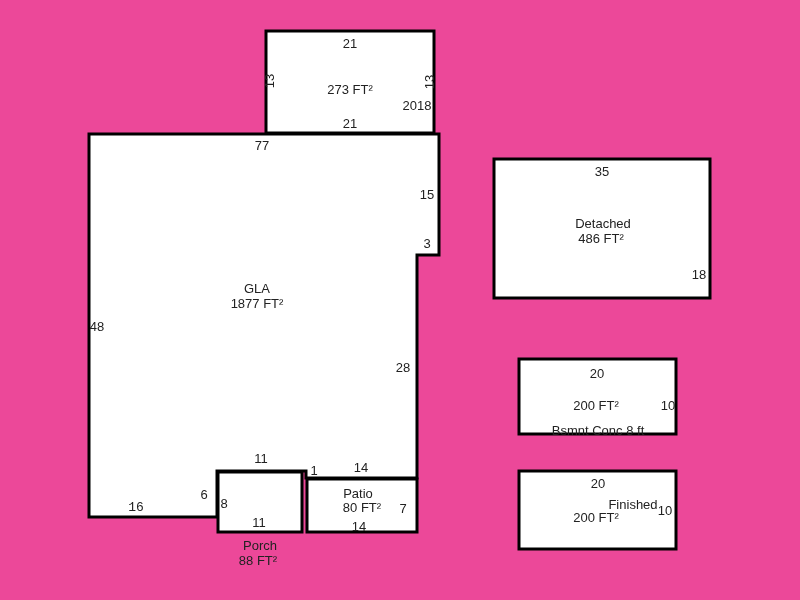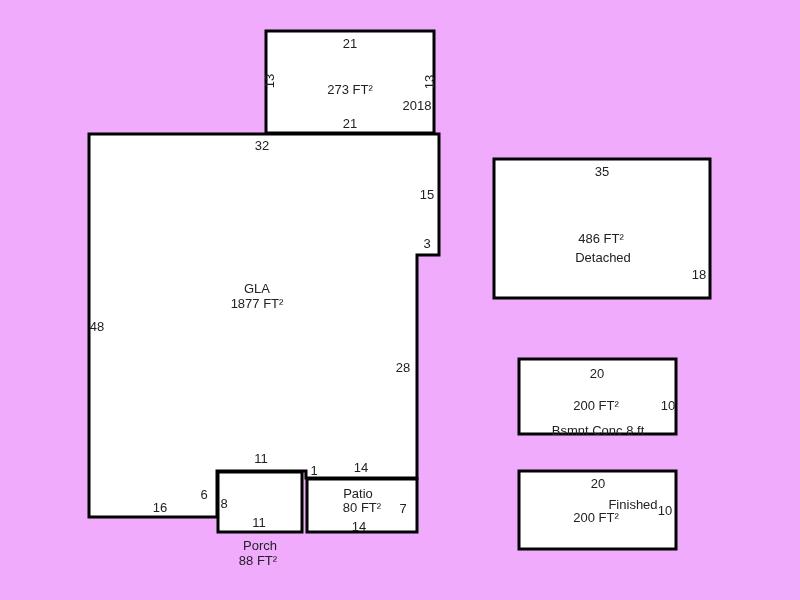--- a/index.html
+++ b/index.html
@@ -4,21 +4,21 @@
 <style>
   html, body {
     margin: 0;
     padding: 0;
     background: #ffffff;
   }
   #canvas {
     position: relative;
     width: 800px;
     height: 600px;
-    background: #f0abfc;
+    background: #ec4899;
     overflow: hidden;
     font-family: "Liberation Sans", sans-serif;
   }
   #sketch-svg {
     position: absolute;
     left: 0;
     top: 0;
   }
   #sketch-svg .outline {
     fill: #ffffff;
@@ -60,45 +60,45 @@
     <rect class="outline" x="519" y="471" width="157" height="78"></rect>
   </svg>
 
   <div class="lbl" style="left:350px; top:43px;">21</div>
   <div class="lbl rot" style="left:269px; top:81px;">13</div>
   <div class="lbl" style="left:350px; top:89px;">273 FT²</div>
   <div class="lbl rot" style="left:429px; top:82px;">13</div>
   <div class="lbl" style="left:397px; top:105px;margin-left:20px;">2018</div>
   <div class="lbl" style="left:350px; top:123px;">21</div>
 
-  <div class="lbl" style="left:262px; top:145px;">32</div>
+  <div class="lbl" style="left:262px; top:145px;">77</div>
   <div class="lbl" style="left:427px; top:194px;">15</div>
   <div class="lbl" style="left:427px; top:243px;">3</div>
   <div class="lbl" style="left:257px; top:288px;">GLA</div>
   <div class="lbl" style="left:257px; top:303px;">1877 FT²</div>
   <div class="lbl" style="left:97px;  top:326px;">48</div>
   <div class="lbl" style="left:403px; top:367px;">28</div>
   <div class="lbl" style="left:261px; top:458px;">11</div>
   <div class="lbl" style="left:314px; top:470px;">1</div>
   <div class="lbl" style="left:361px; top:467px;">14</div>
   <div class="lbl" style="left:204px; top:494px;">6</div>
-  <div class="lbl" style="left:160px; top:507px;">16</div>
+  <div class="lbl" style="left:136px; top:507px;font-family:Liberation Mono, monospace;">16</div>
 
   <div class="lbl" style="left:224px; top:503px;">8</div>
   <div class="lbl" style="left:259px; top:522px;">11</div>
   <div class="lbl" style="left:260px; top:545px;">Porch</div>
   <div class="lbl" style="left:258px; top:560px;">88 FT²</div>
 
   <div class="lbl" style="left:358px; top:493px;">Patio</div>
   <div class="lbl" style="left:362px; top:507px;">80 FT²</div>
   <div class="lbl" style="left:403px; top:508px;">7</div>
   <div class="lbl" style="left:359px; top:526px;">14</div>
 
   <div class="lbl" style="left:602px; top:171px;">35</div>
-  <div class="lbl" style="left:603px; top:223px;margin-top:34px;">Detached</div>
+  <div class="lbl" style="left:603px; top:223px;">Detached</div>
   <div class="lbl" style="left:601px; top:238px;">486 FT²</div>
   <div class="lbl" style="left:699px; top:230px;margin-top:44px;">18</div>
 
   <div class="lbl" style="left:597px; top:373px;">20</div>
   <div class="lbl" style="left:598px; top:390px;margin-top:40px;">Bsmnt Conc 8 ft</div>
   <div class="lbl" style="left:596px; top:405px;">200 FT²</div>
   <div class="lbl" style="left:668px; top:405px;">10</div>
 
   <div class="lbl" style="left:598px; top:483px;">20</div>
   <div class="lbl" style="left:597px; top:504px;margin-left:36px;">Finished</div>

